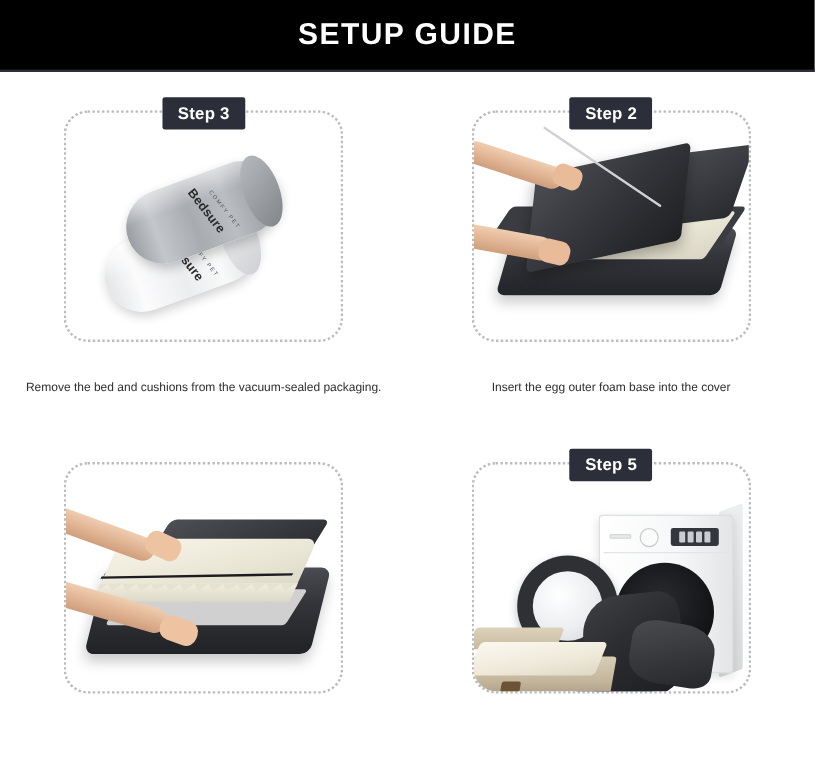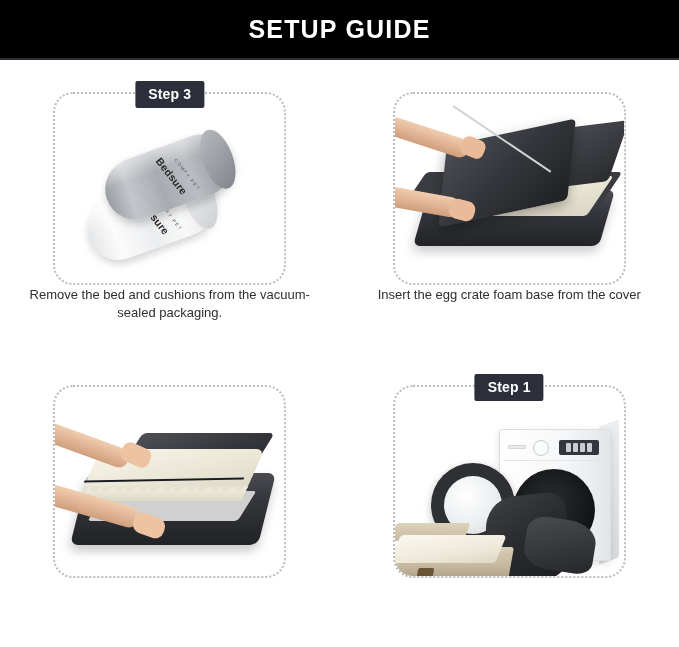--- a/index.html
+++ b/index.html
@@ -47,23 +47,23 @@
     font-size: 14px; font-weight: bold;
     padding: 5px 13px 6px 13px;
     border-radius: 2px;
     white-space: nowrap;
     z-index: 6;
     letter-spacing: 0.2px;
   }
   .scene { position: absolute; inset: 0; overflow: hidden; border-radius: 18px; }
 
   .caption {
-    width: 300px; margin-top: 1px;
+    width: 300px; margin-top: 32px;
     text-align: center; color: #2e2e2e;
-    font-size: 13px; line-height: 1.42;
+    font-size: 10px; line-height: 1.42;
   }
 
   
   .roll {
     position: absolute;
     width: 132px; height: 62px;
     border-radius: 32px/31px;
     transform-origin: center;
   }
   .roll-gray {
@@ -353,34 +353,35 @@
             <div class="roll-brand">Bedsure</div>
             <div class="roll-sub">COMFY PET</div>
           </div>
         </div>
       </div>
       <div class="caption">Remove the bed and cushions from the vacuum-sealed packaging.</div>
     </div>
 
     <div class="cell">
       <div class="card">
+        <div class="badge">Step 2</div>
         <div class="scene">
           <div class="s2-bed"></div>
           <div class="s2-bed-top"></div>
           <div class="s2-foam"></div>
           <div class="s2-flap2"></div>
           <div class="s2-flap"></div>
           <div class="s2-zip"></div>
           <div class="arm s2-arm-top"></div>
           <div class="s2-hand-top"></div>
           <div class="arm s2-arm-bot"></div>
           <div class="s2-hand-bot"></div>
         </div>
       </div>
-      <div class="caption">Insert the egg crate foam base from the cover</div>
+      <div class="caption">Insert the egg outer foam base into the cover</div>
     </div>
 
     <div class="cell">
       <div class="card">
         <div class="scene">
           <div class="s3-bed"></div>
           <div class="s3-inner"></div>
           <div class="s3-bed-lid"></div>
           <div class="s3-foam">
             <div class="s3-foam-body"></div>
@@ -390,21 +391,21 @@
           <div class="arm s3-arm-top"></div>
           <div class="s3-hand-top"></div>
           <div class="arm s3-arm-bot"></div>
           <div class="s3-hand-bot"></div>
         </div>
       </div>
     </div>
 
     <div class="cell">
       <div class="card">
-        <div class="badge">Step 1</div>
+        <div class="badge">Step 5</div>
         <div class="scene">
           <div class="w-side"></div>
           <div class="w-body"></div>
           <div class="w-panel">
             <div class="w-slot"></div>
             <div class="w-dial"></div>
             <div class="w-display">
               <div class="w-seg"></div>
               <div class="w-seg"></div>
               <div class="w-seg"></div>

